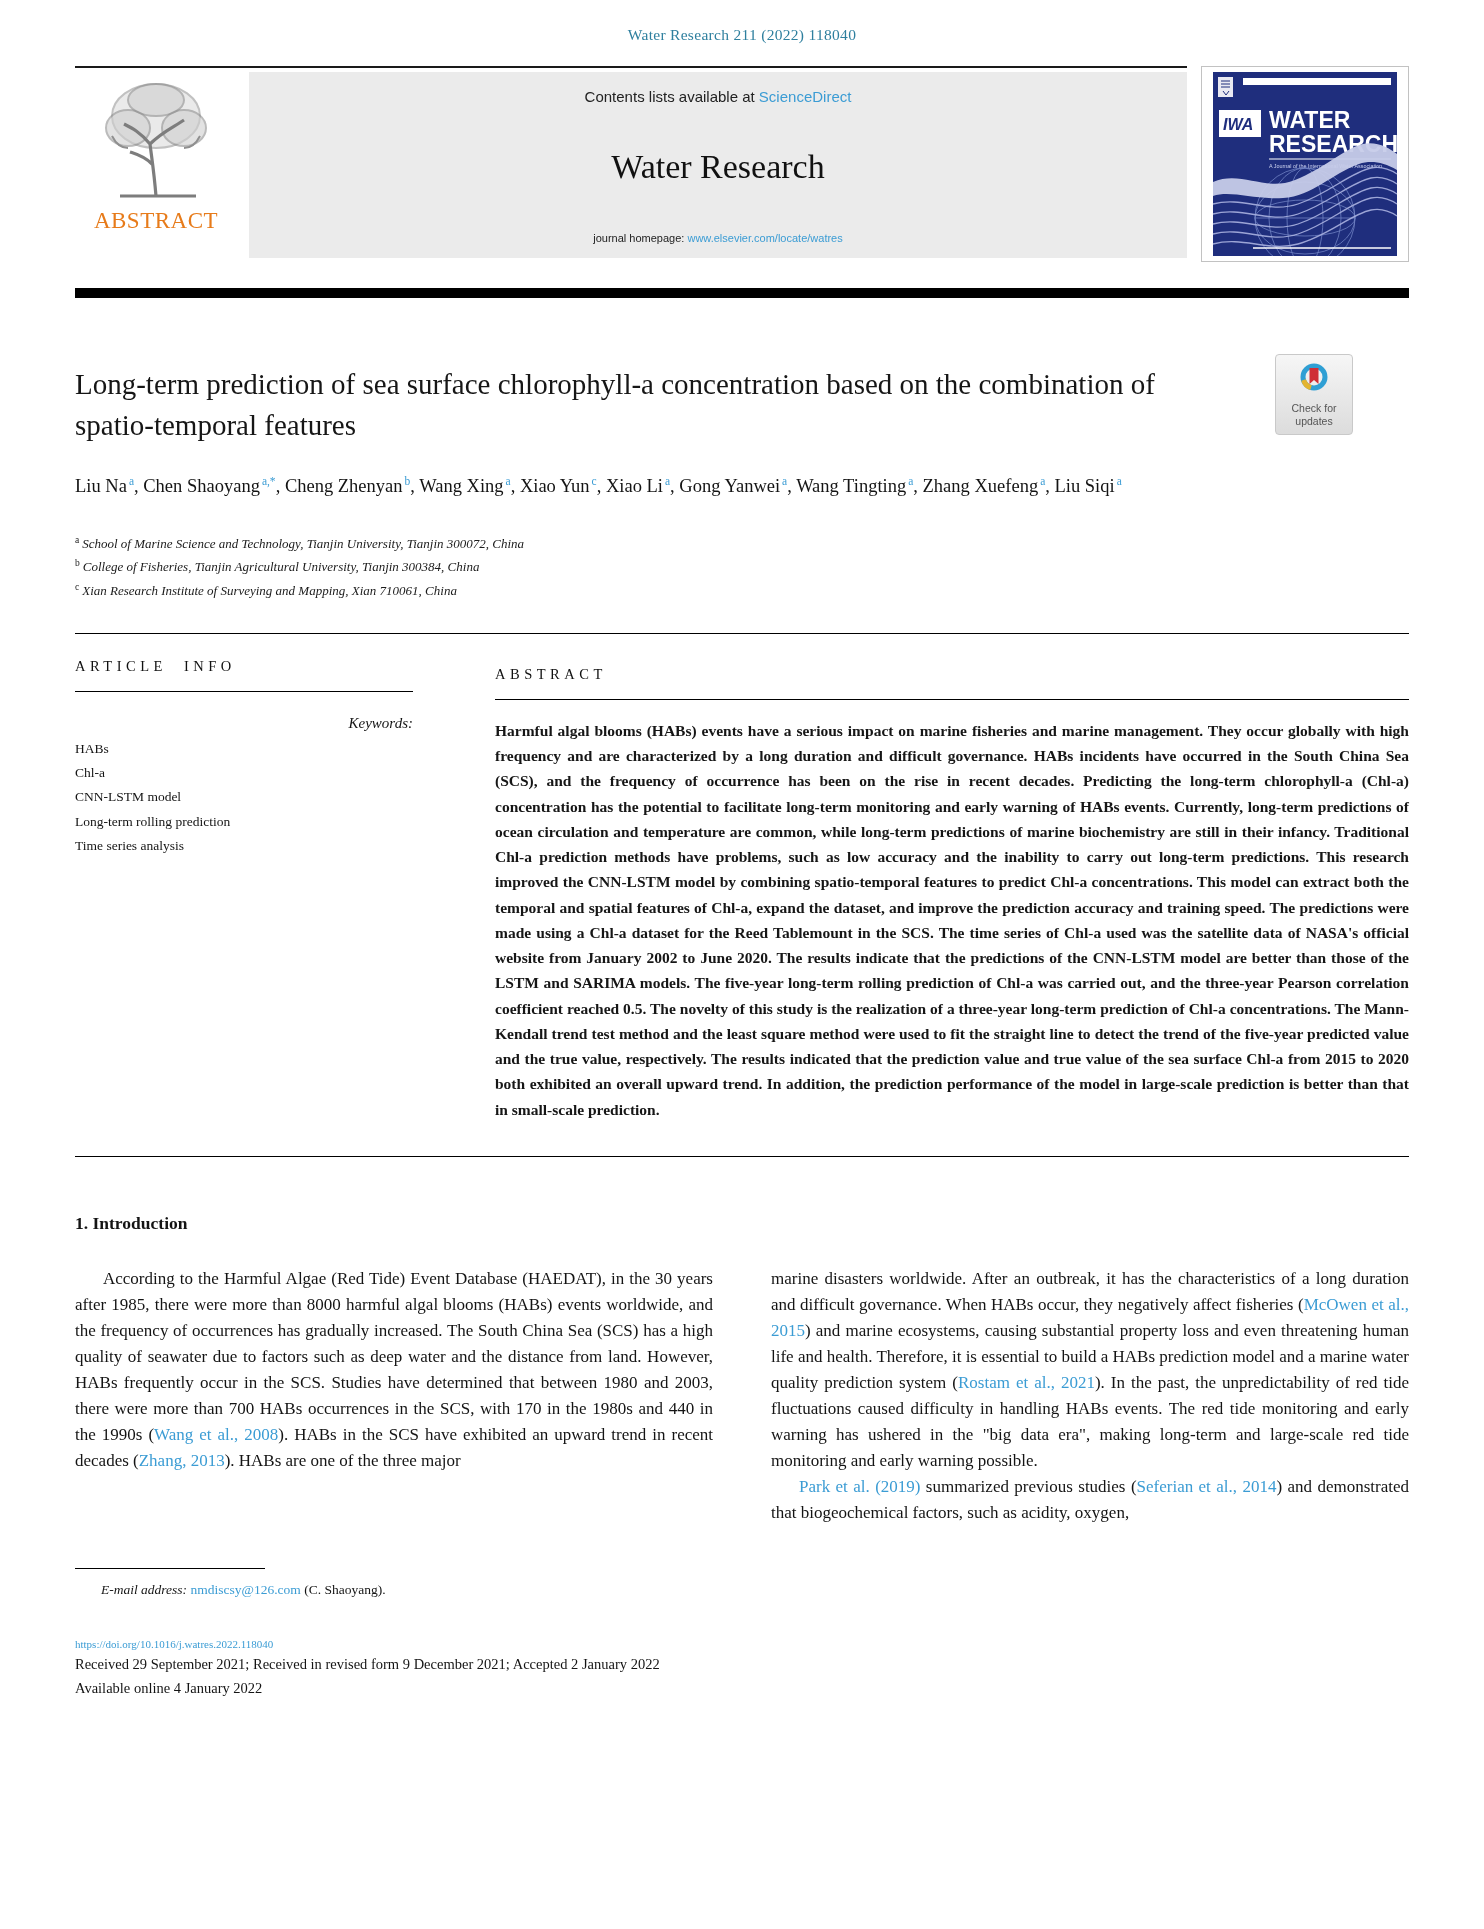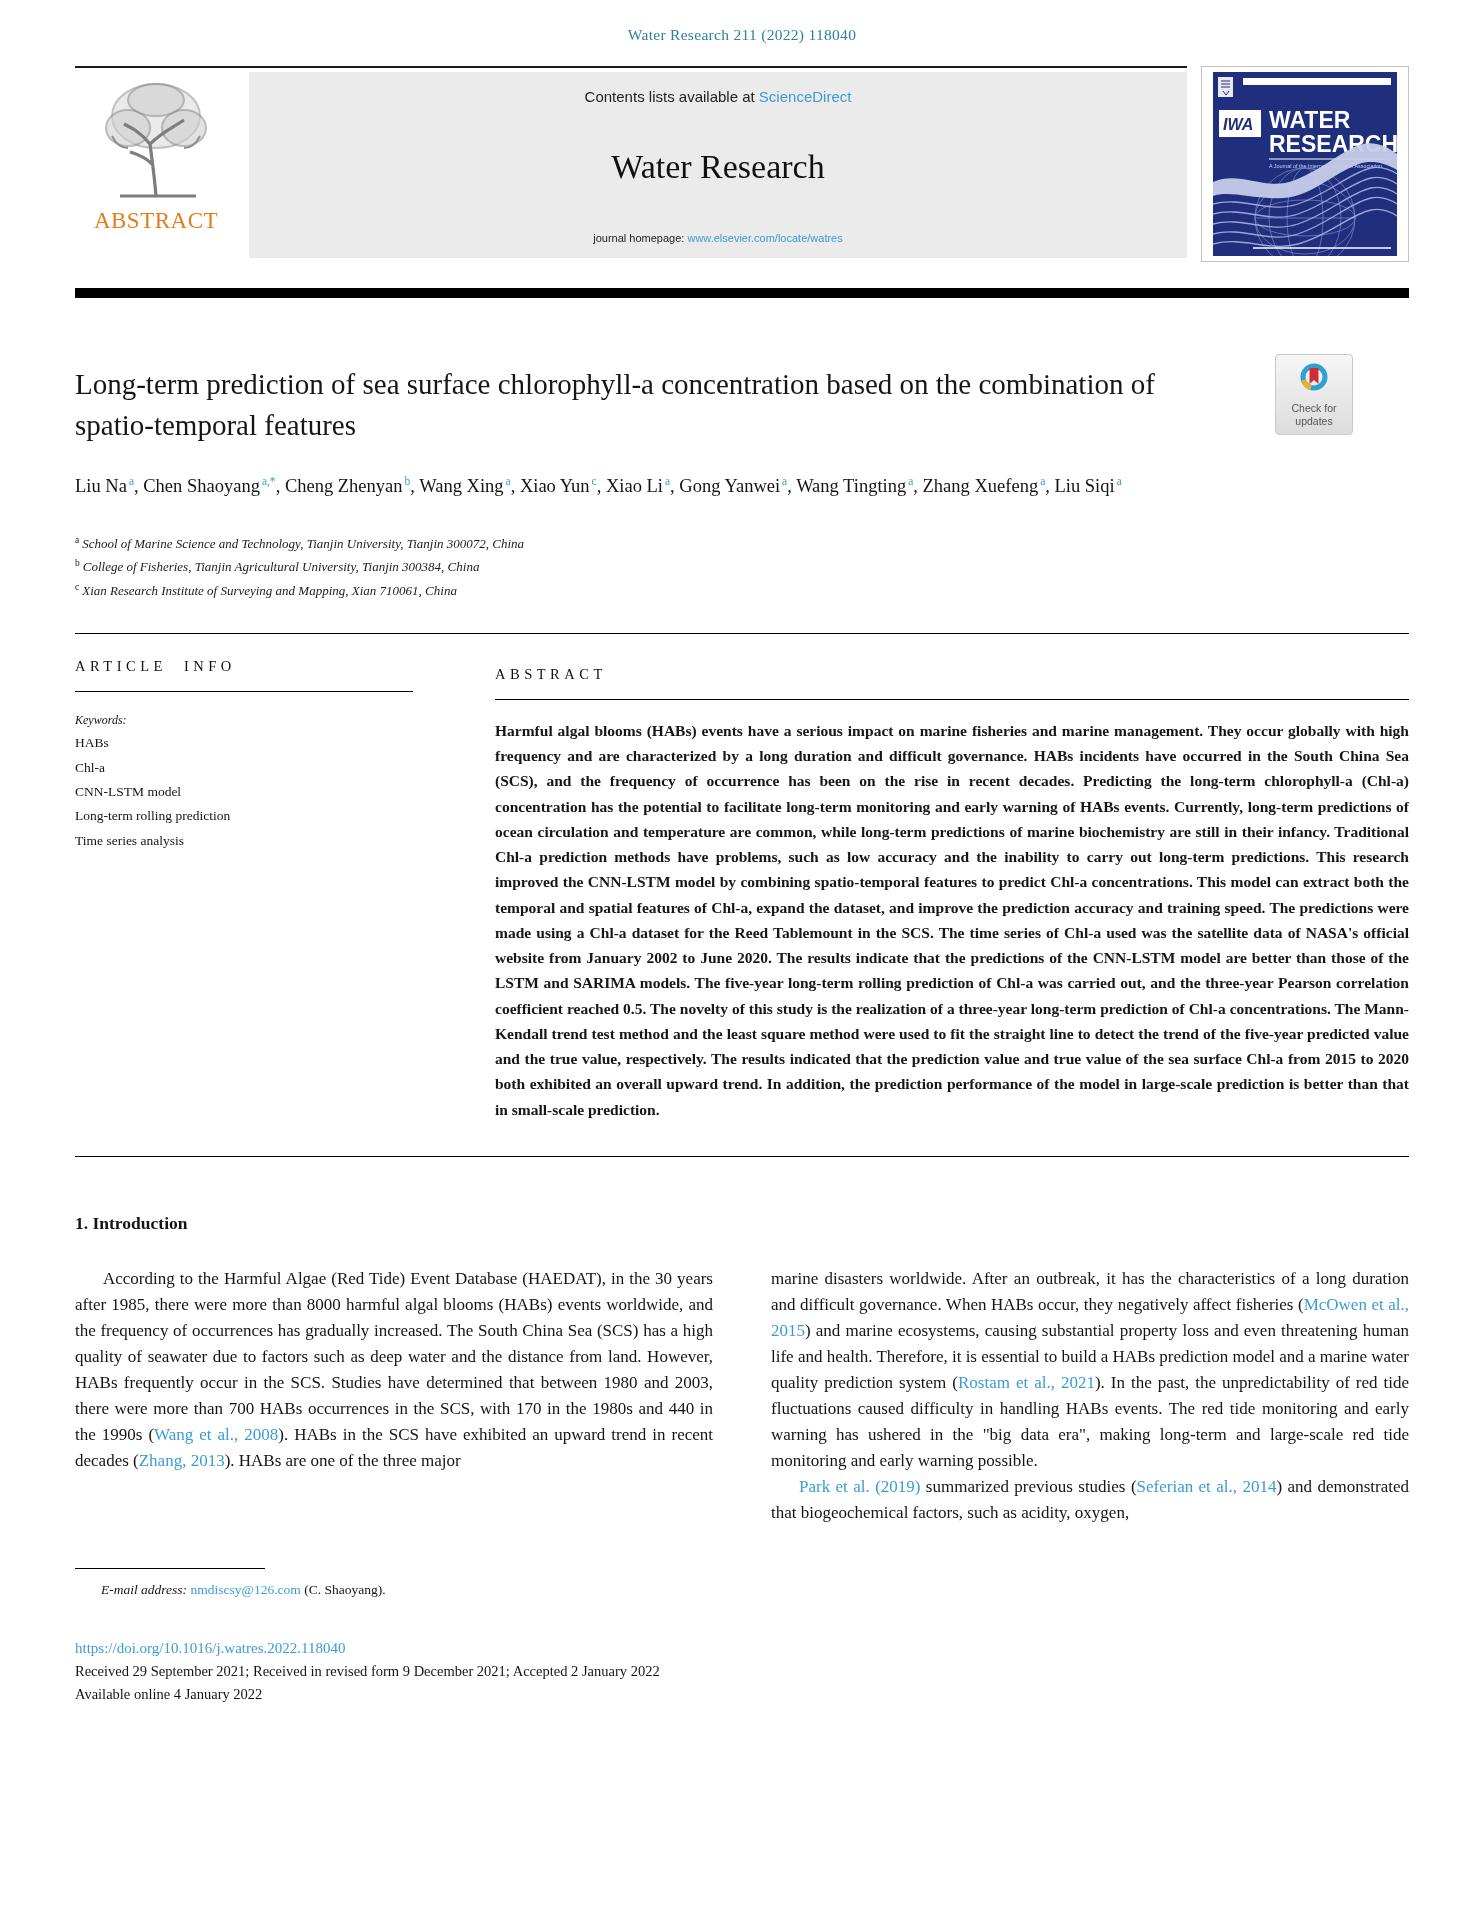--- a/index.html
+++ b/index.html
@@ -32,39 +32,39 @@
   .authors{margin-top:26px;font-size:18.5px;line-height:1.65;max-width:1200px;}
   .authors sup{font-size:11.5px;color:#3b9cd4;margin-left:2px;}
   .affils{margin-top:30px;font-size:13px;font-style:italic;line-height:1.8;color:#1a1a1a;}
   .affils sup{font-style:normal;font-size:9.5px;color:#1a1a1a;margin-right:3px;}
   
   .info-abstract{display:flex;border-top:1.5px solid #000;border-bottom:1.5px solid #000;margin-top:30px;padding:24px 0 34px 0;}
   .info-col{width:338px;flex-shrink:0;}
   .abstract-col{flex:1;margin-left:82px;margin-top:8px;}
   .sec-heading{font-size:14.5px;letter-spacing:4.5px;word-spacing:9px;color:#111;}
   .heading-rule{border-bottom:1.2px solid #000;margin:16px 0 18px 0;}
-  .kw-label{font-style:italic;font-size:12px;line-height:1.8;}
+  .kw-label{font-style:italic;font-size:15px;line-height:1.8;text-align:right;}
   .kw-item{font-size:13.5px;line-height:1.8;}
   .abstract-text{font-size:15.5px;line-height:1.63;text-align:justify;color:#161616;font-weight:bold;}
   
   .intro-heading{margin-top:56px;font-size:17.5px;font-weight:bold;}
   .intro-cols{display:flex;gap:58px;margin-top:32px;}
   .intro-col{flex:1;font-size:17px;line-height:1.53;text-align:justify;}
   .para{margin:0;}
   .para.indent{text-indent:28px;}
   .para + .para{margin-top:0;}
   .link{color:#3b9cd4;}
   
   .footnote{margin-top:42px;width:640px;font-size:13.5px;line-height:1.7;}
   .footnote-rule{width:190px;border-top:1px solid #000;margin-bottom:10px;}
   .footnote .line1{padding-left:14px;}
   .footnote .line2{padding-left:26px;}
   .footnote .em{font-style:italic;}
   .footer{margin-top:34px;font-size:14.5px;line-height:1.6;}
-  .footer .doi{font-size:15px;}
+  .footer .doi{font-size:11px;}
 </style>
 </head>
 <body>
 
 <div class="page">
 
   <div class="citation">Water Research 211 (2022) 118040</div>
 
   <div class="banner-row">
     <div class="banner-main">

